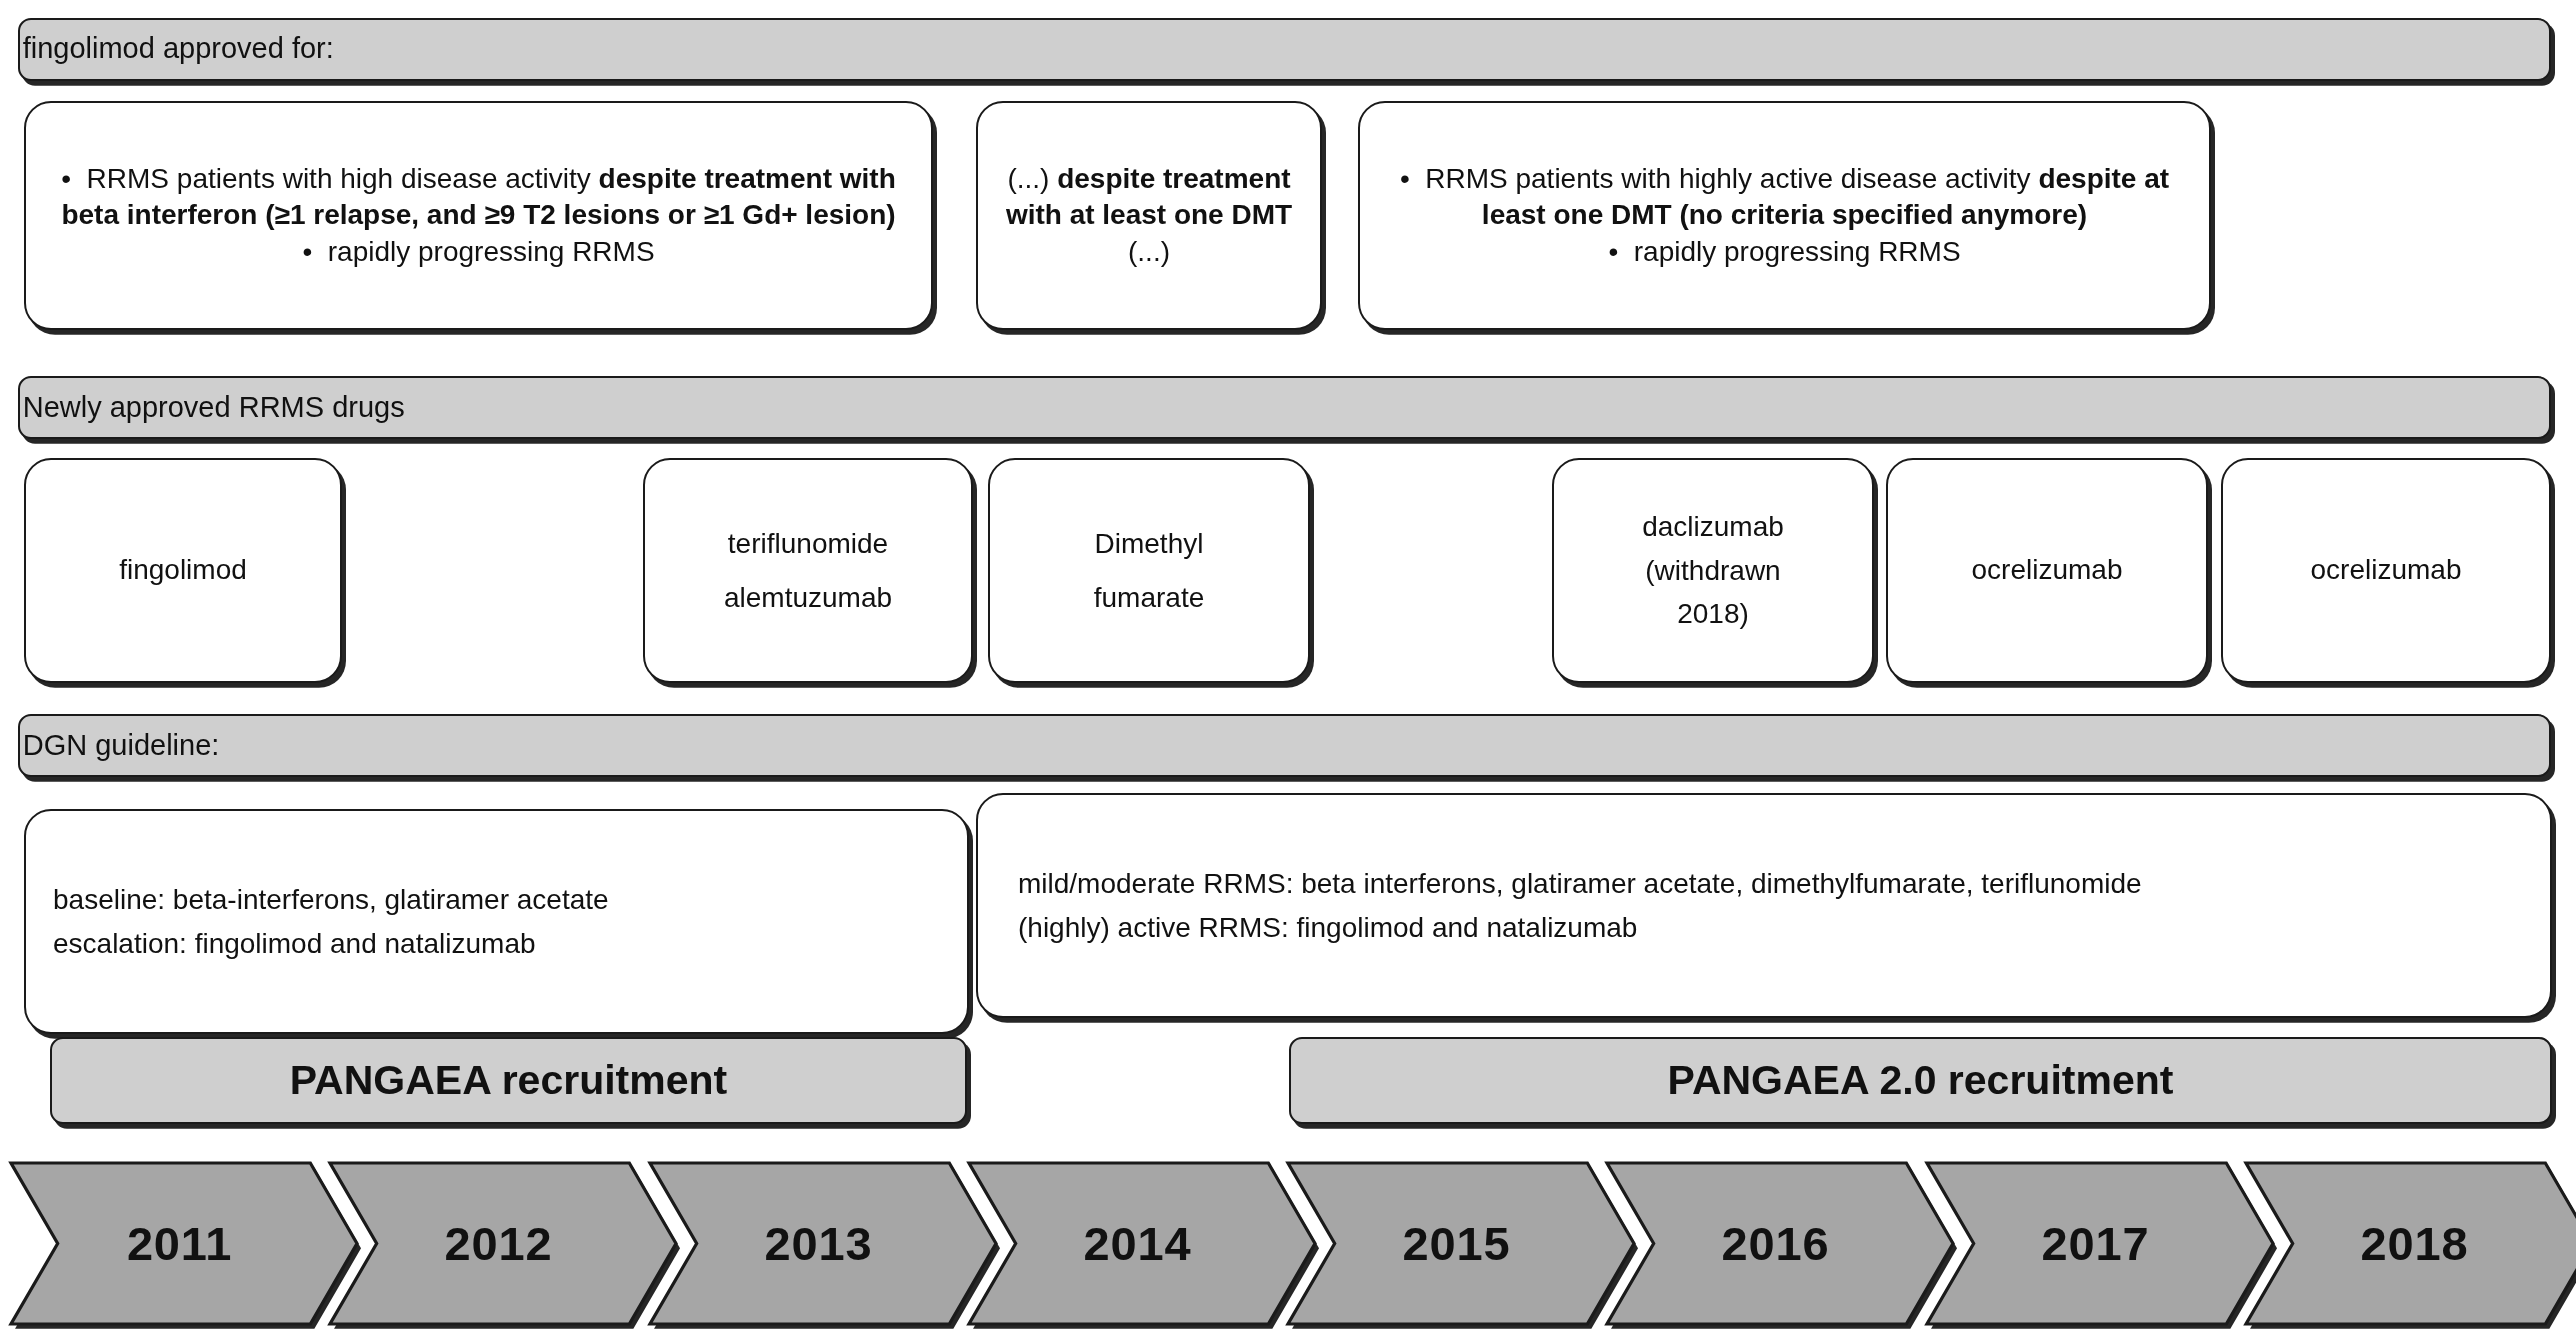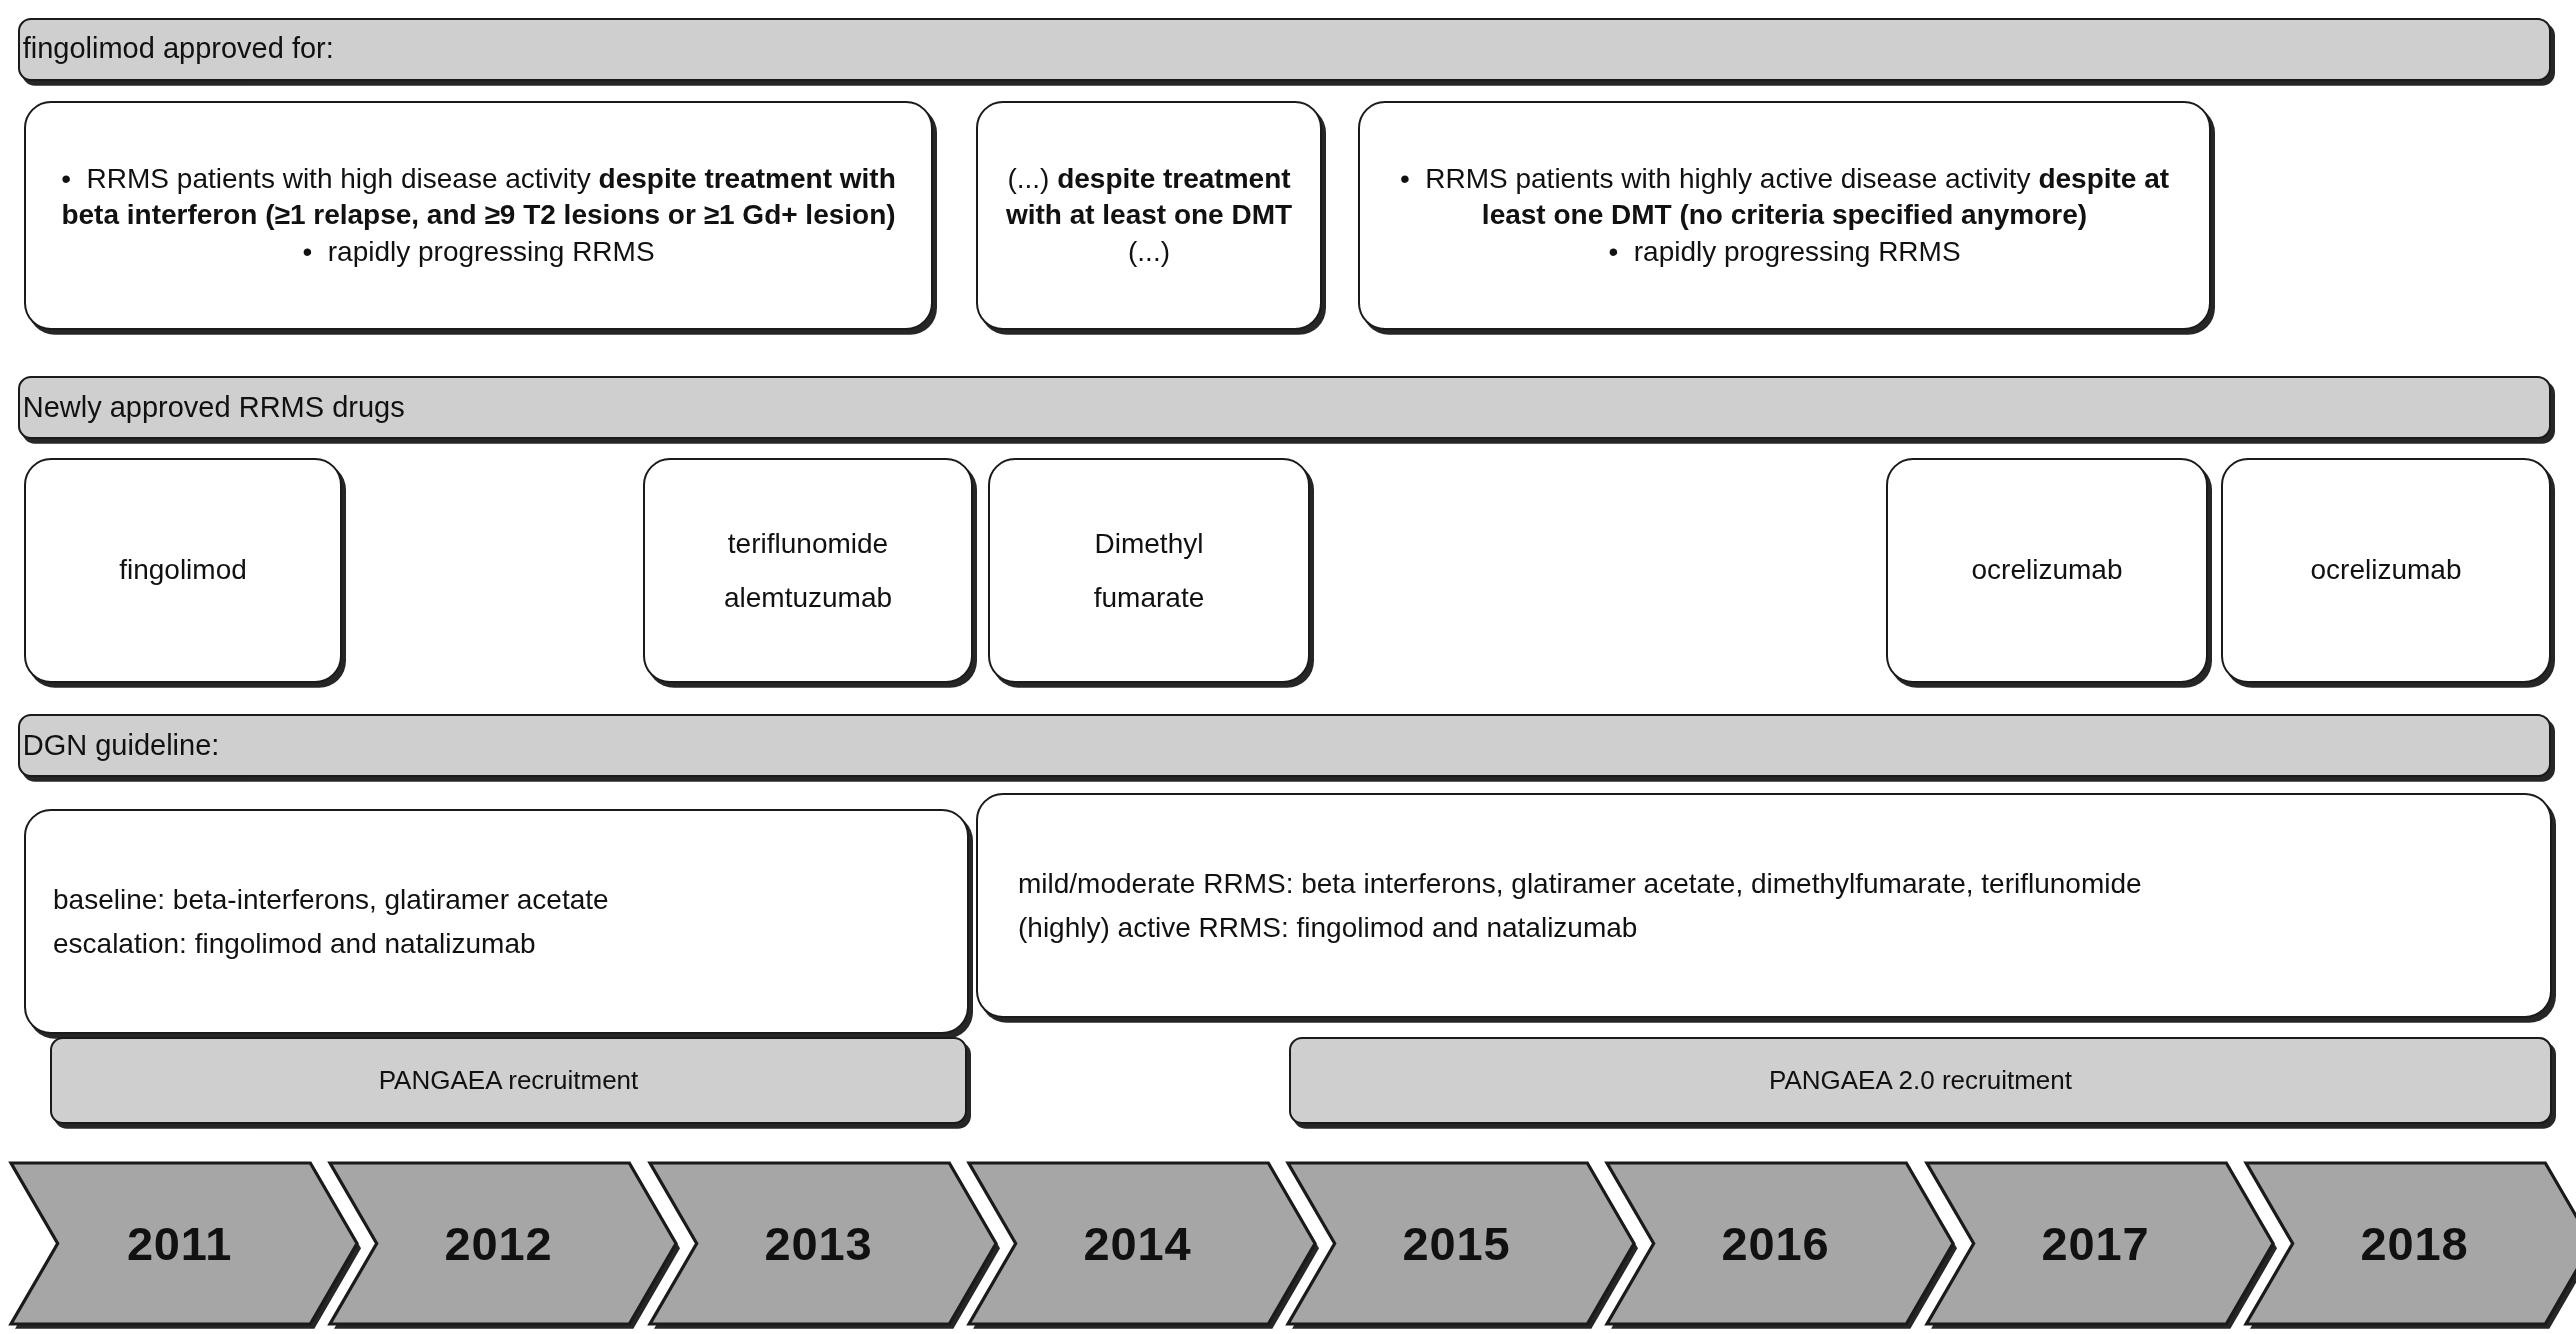--- a/index.html
+++ b/index.html
@@ -57,22 +57,22 @@
   .pbar{
     background:#cfcfcf;
     border:2.4px solid #1a1a1a;
     border-radius:13px;
     display:flex;
     align-items:center;
     justify-content:center;
     box-shadow:4px 4.8px 0 0 rgba(0,0,0,0.85);
   }
   .pbar .txt{
-    font-size:26px;
-    font-weight:normal;
+    font-size:41px;
+    font-weight:bold;
     color:#111;
     white-space:nowrap;
   }
 
   
   #timeline{
     position:absolute;
     left:11.3px;
     top:1163px;
     width:2558px;
@@ -140,20 +140,25 @@
   <div class="abs rbox" style="left:643px; top:458px; width:330px; height:225px;">
     <div class="txt" style="white-space:pre-line;line-height:1.9;">teriflunomide
 alemtuzumab</div>
   </div>
 
   <div class="abs rbox" style="left:988px; top:458px; width:322px; height:225px;">
     <div class="txt" style="white-space:pre-line;line-height:1.9;">Dimethyl
 fumarate</div>
   </div>
 
+  <div class="abs rbox" style="left:1552px; top:458px; width:322px; height:225px;">
+    <div class="txt" style="white-space:pre-line;line-height:1.55;">daclizumab
+(withdrawn
+2018)</div>
+  </div>
 
   <div class="abs rbox" style="left:1886px; top:458px; width:322px; height:225px;">
     <div class="txt" style="white-space:pre-line;">ocrelizumab</div>
   </div>
 
   <div class="abs rbox" style="left:2221px; top:458px; width:330px; height:225px;">
     <div class="txt" style="white-space:pre-line;">ocrelizumab</div>
   </div>
 
   <div class="abs band" style="left:17.7px; top:714px; width:2533px; height:63px;">

